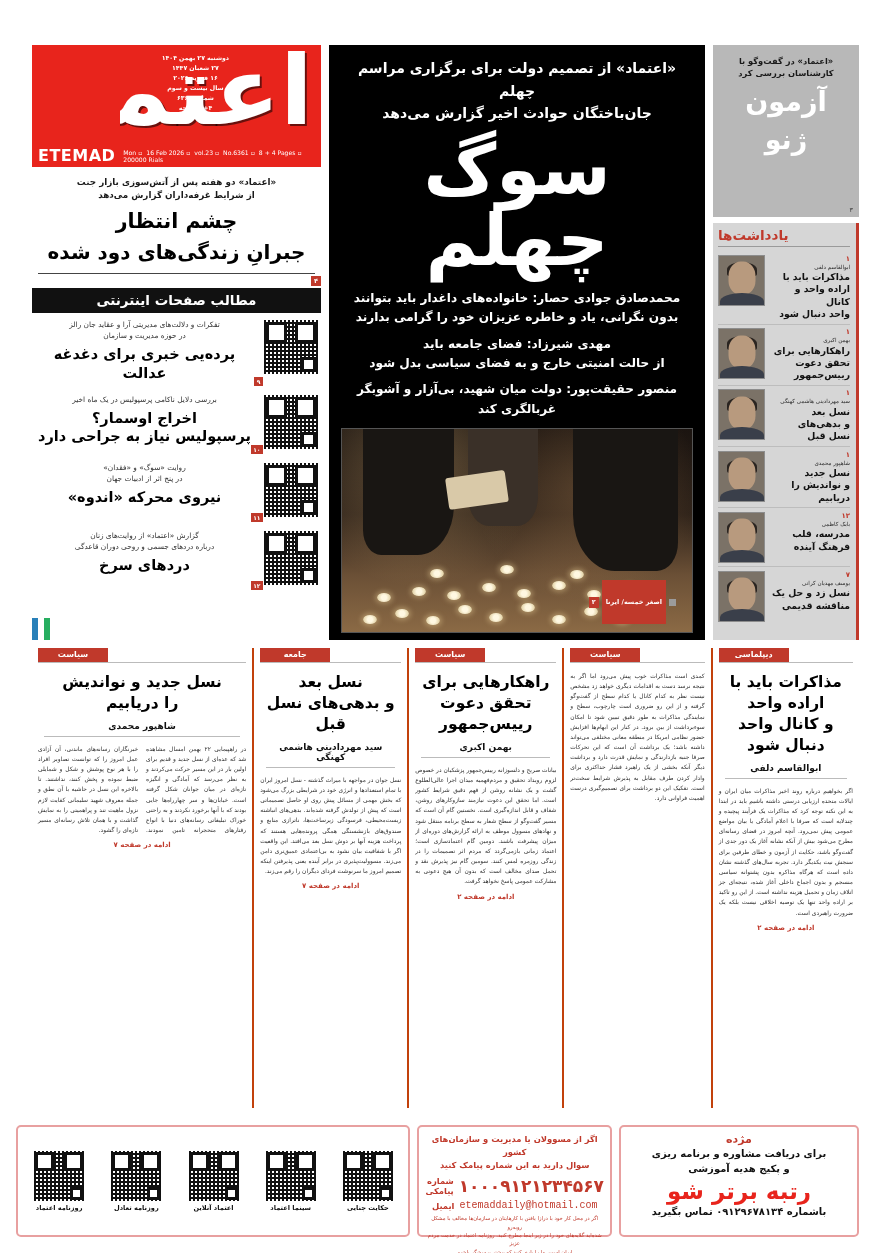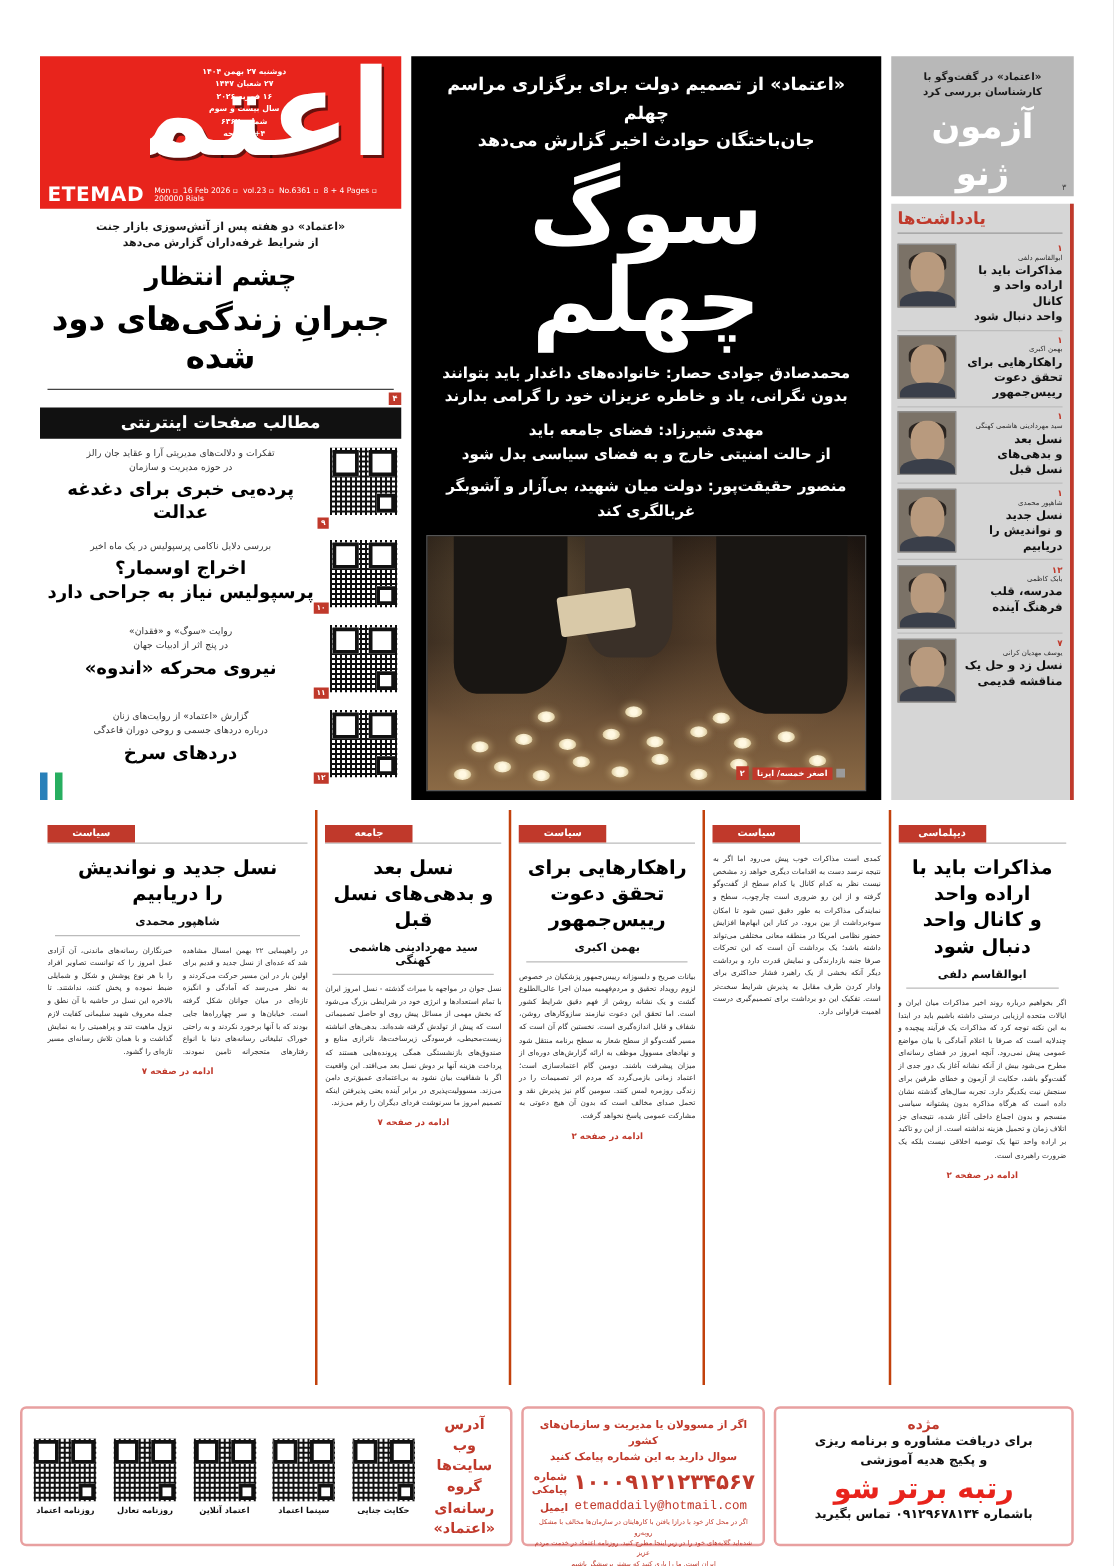--- a/index.html
+++ b/index.html
@@ -22,21 +22,21 @@
     width: 827px; height: 595px;
     display: flex; flex-direction: row; gap: 8px;
   }
 
   
   .sidebar {
     width: 146px; flex: 0 0 146px;
     display: flex; flex-direction: column; gap: 6px;
   }
   .geneva-box {
-    background: #b8b8b8; height: 112px;
+    background: #b8b8b8; height: 172px;
     position: relative; padding: 10px 8px 4px;
     text-align: center;
   }
   .geneva-kicker {
     font-size: 8.3px; line-height: 1.45; color: #1a1a1a; font-weight: bold;
   }
   .geneva-title {
     margin-top: 9px;
     font-size: 27px; line-height: 1.06; font-weight: bold; color: #ffffff;
     letter-spacing: -0.5px;
@@ -130,21 +130,21 @@
     position: absolute; width: 14px; height: 9px; border-radius: 50%;
     background: radial-gradient(circle, #fff8e2 30%, #e8d9b0 70%, #b79f76 100%);
     box-shadow: 0 0 5px 2px rgba(255,228,170,0.35);
   }
   .ms-caption {
     position: absolute; bottom: 8px; right: 16px;
     display: flex; align-items: center; gap: 3px;
   }
   .cap-pill {
     background: #c0392b; color: #fff; font-size: 6.5px;
-    padding: 1px 4px; font-weight: bold;
+    padding: 18px 4px; font-weight: bold;
   }
   .cap-num { background: #c0392b; color:#fff; font-size:6.5px; padding:1.5px 3px; font-weight:bold;}
   .cap-icon { width: 7px; height: 7px; background: #9b9b9b; }
 
   
   .left-col {
     width: 289px; flex: 0 0 289px;
     display: flex; flex-direction: column;
   }
   .masthead {
@@ -175,21 +175,21 @@
   .sec-head { padding: 9px 4px 6px; position: relative; }
   .sec-kicker {
     font-size: 8.8px; line-height: 1.5; color: #1a1a1a;
     text-align: center; font-weight: bold;
   }
   .sec-title {
     font-size: 20.5px; line-height: 1.18; font-weight: bold;
     text-align: center; color: #000; margin-top: 7px;
     letter-spacing: -0.3px;
   }
-  .sec-title.two { font-size: 26px; }
+  .sec-title.two { font-size: 20px; }
   .rule { border-top: 1.2px solid #444; margin: 9px 2px 0; }
   .page-badge {
     position: absolute; right: 0; font-size: 6.5px; color: #fff;
     background: #c0392b; padding: 1px 3px; font-weight: bold;
   }
 
   .internet-bar {
     background: #111; color: #fff; text-align: center;
     font-size: 13.5px; font-weight: bold; padding: 4px 0 5px;
     margin-top: 8px;
@@ -235,21 +235,21 @@
   }
   .acol {
     flex: 1; padding: 0 6px; position: relative;
     border-left: 2px solid #c2410c;
   }
   .acol:last-child { border-left: none; }
   .acol.wide { flex: 1.05; }
   .cat-tag {
     background: #c0392b; color: #fff; font-size: 8px;
     font-weight: bold; text-align: center;
-    padding: 2px 0 3px; width: 70px; margin: 12px auto 0 0;
+    padding: 2px 0 3px; width: 70px; margin: 0 auto 0 0;
     margin-right: auto; margin-left: 0;
   }
   .cat-wrap { display: flex; justify-content: flex-start; border-bottom: 1px solid #bbb; }
   .art-title {
     font-size: 15.5px; font-weight: bold; line-height: 1.35;
     text-align: center; margin: 9px 2px 7px; color: #000;
   }
   .art-author {
     font-size: 9px; font-weight: bold; text-align: center;
     color: #111; padding-bottom: 5px;
@@ -616,21 +616,20 @@
         <span class="ad-label">شماره پیامکی</span>
       </div>
       <div class="ad-mid-row">
         <span class="ad-mail">etemaddaily@hotmail.com</span>
         <span class="ad-label">ایمیل</span>
       </div>
       <div class="ad-fine">اگر در محل کار خود با درازا یافتن با کارهایتان در سازمان‌ها مخالف با مشکل روبه‌رو<br>شده‌اید گلایه‌های خود را در زیر اینجا مطرح کنید. روزنامه اعتماد در خدمت مردم عزیز<br>ایران است. ما را یاری کنید که بیشتر پرسشگر باشیم</div>
     </div>
 
     <div class="ad ad-left">
-      <div class="ad-left-title">آدرس<br>وب سایت‌ها<br>گروه رسانه‌ای<br>«اعتماد»</div>
       <div class="qrs">
         <div class="qr-cell">
           <div class="qr-sm">
               <i></i>
             </div>
           <div class="qr-label">حکایت جنایی</div>
         </div>
         <div class="qr-cell">
           <div class="qr-sm">
               <i></i>

